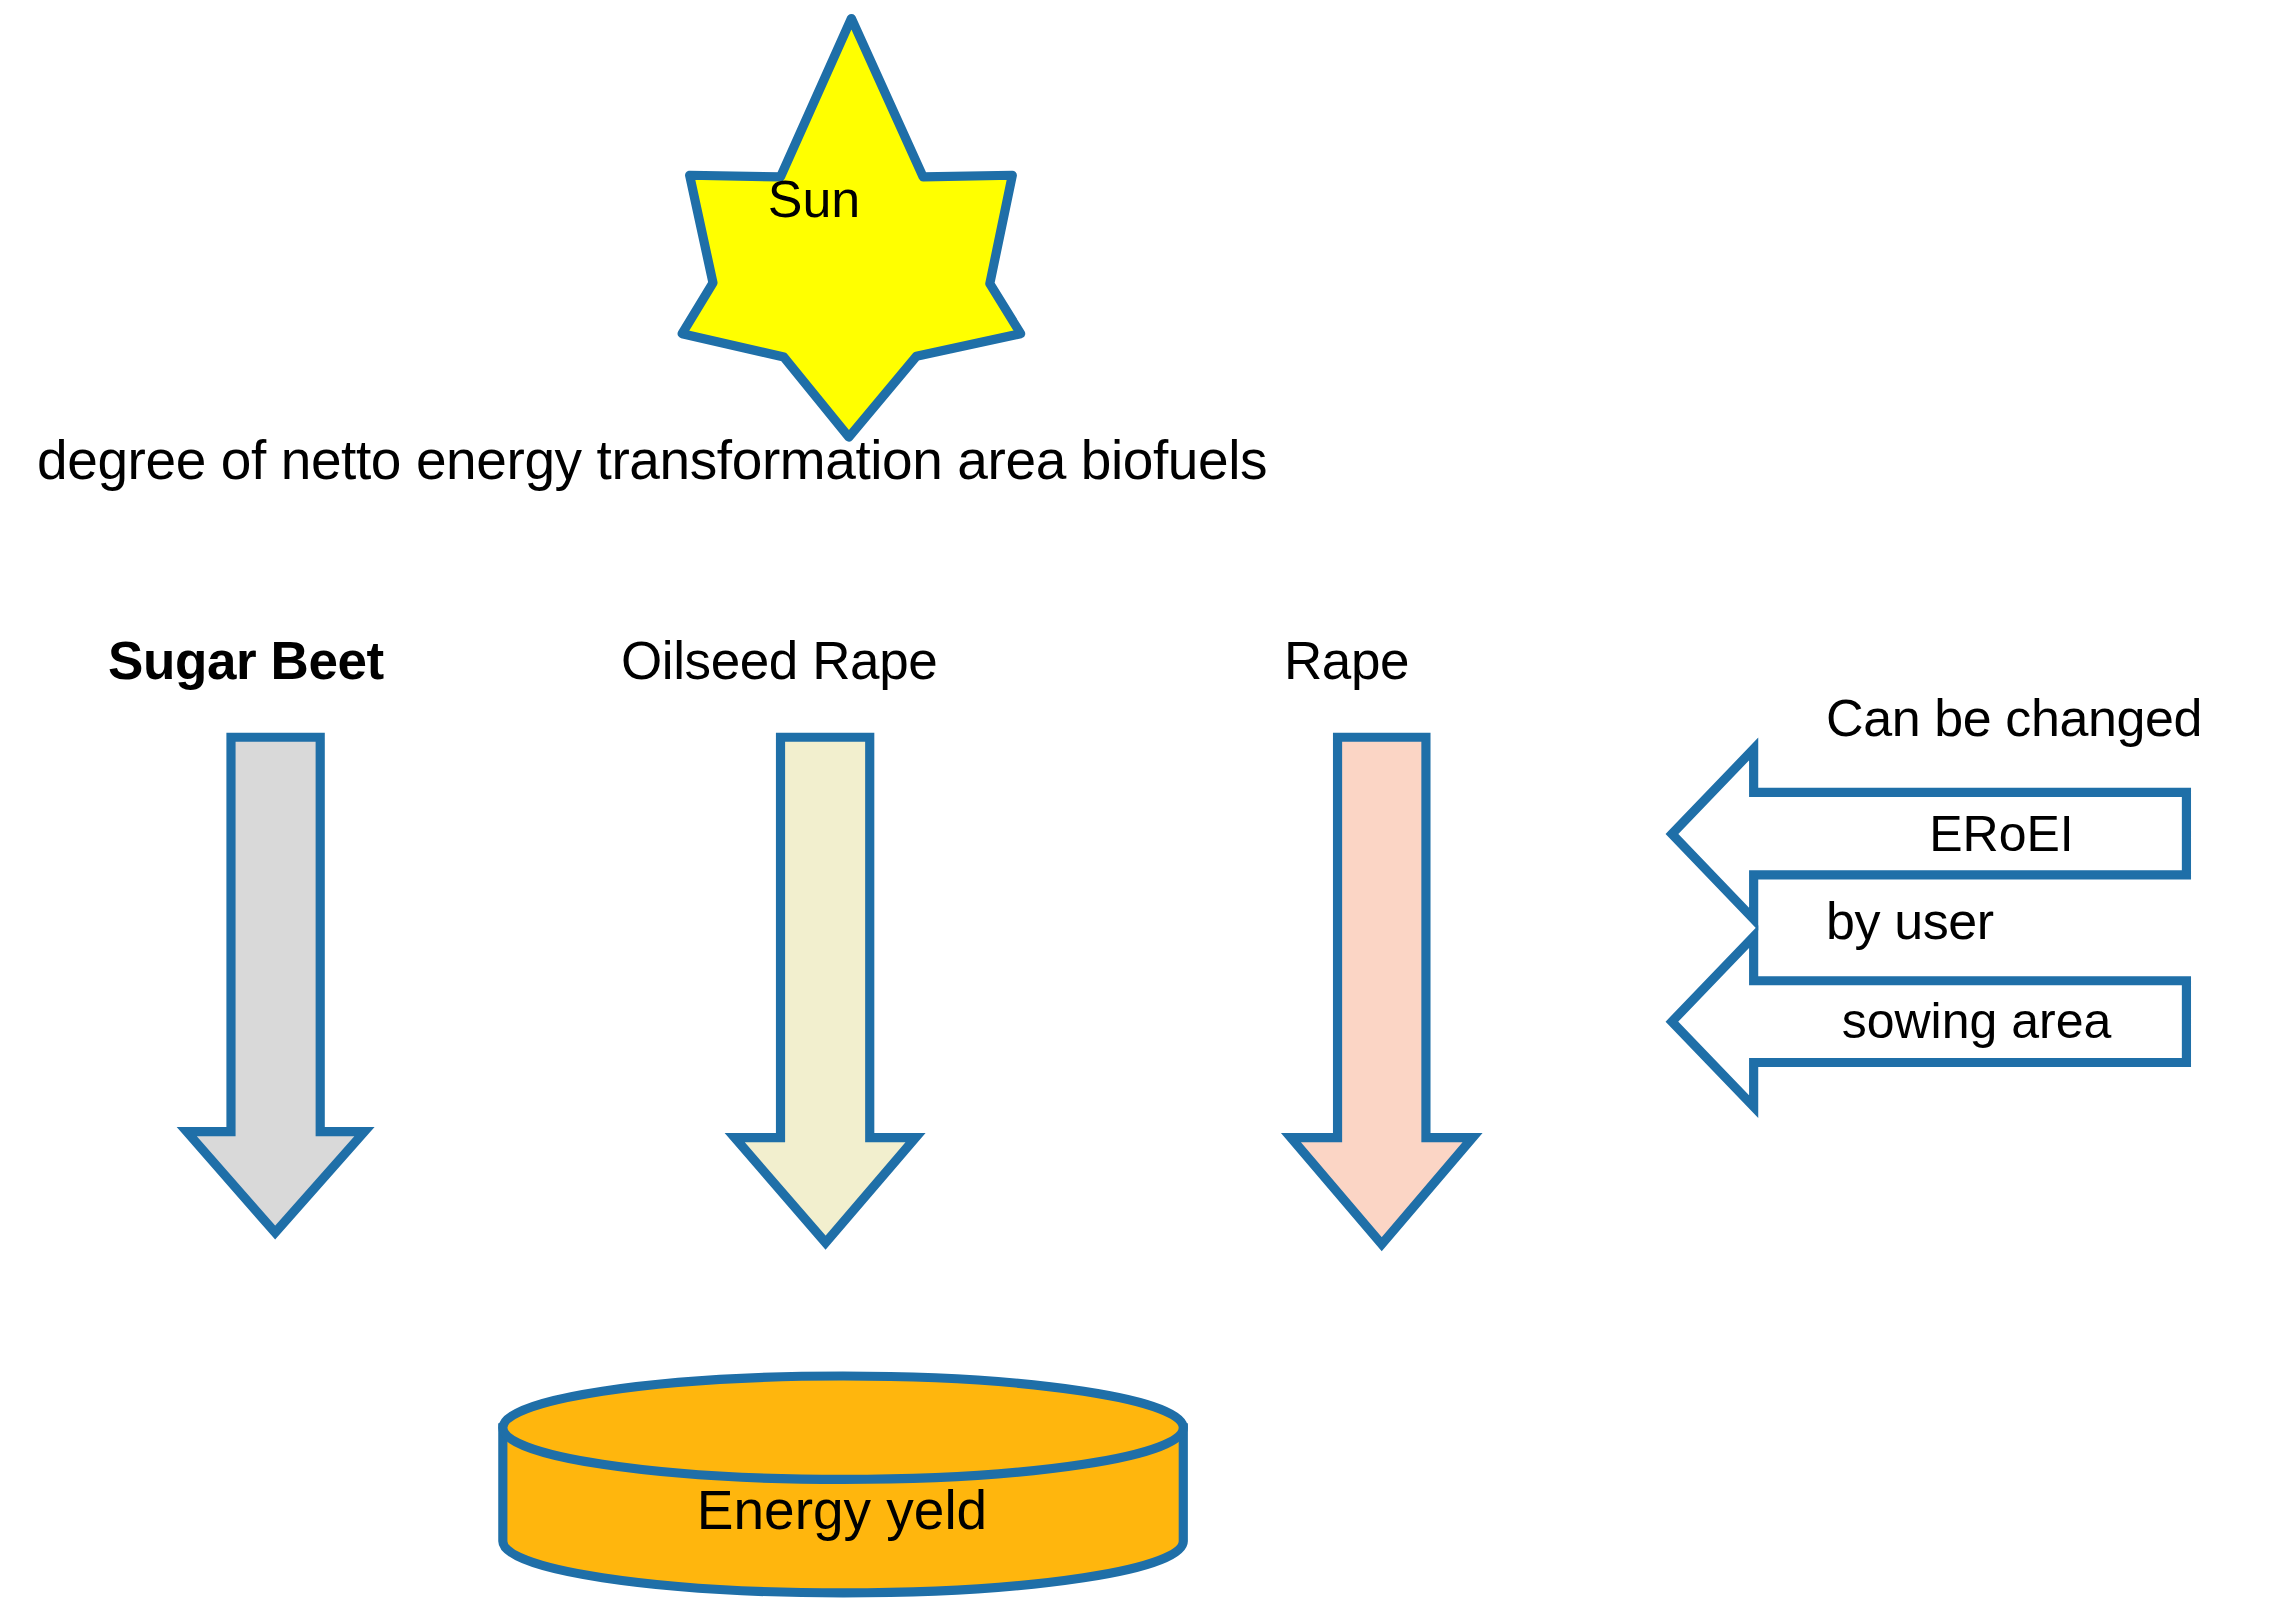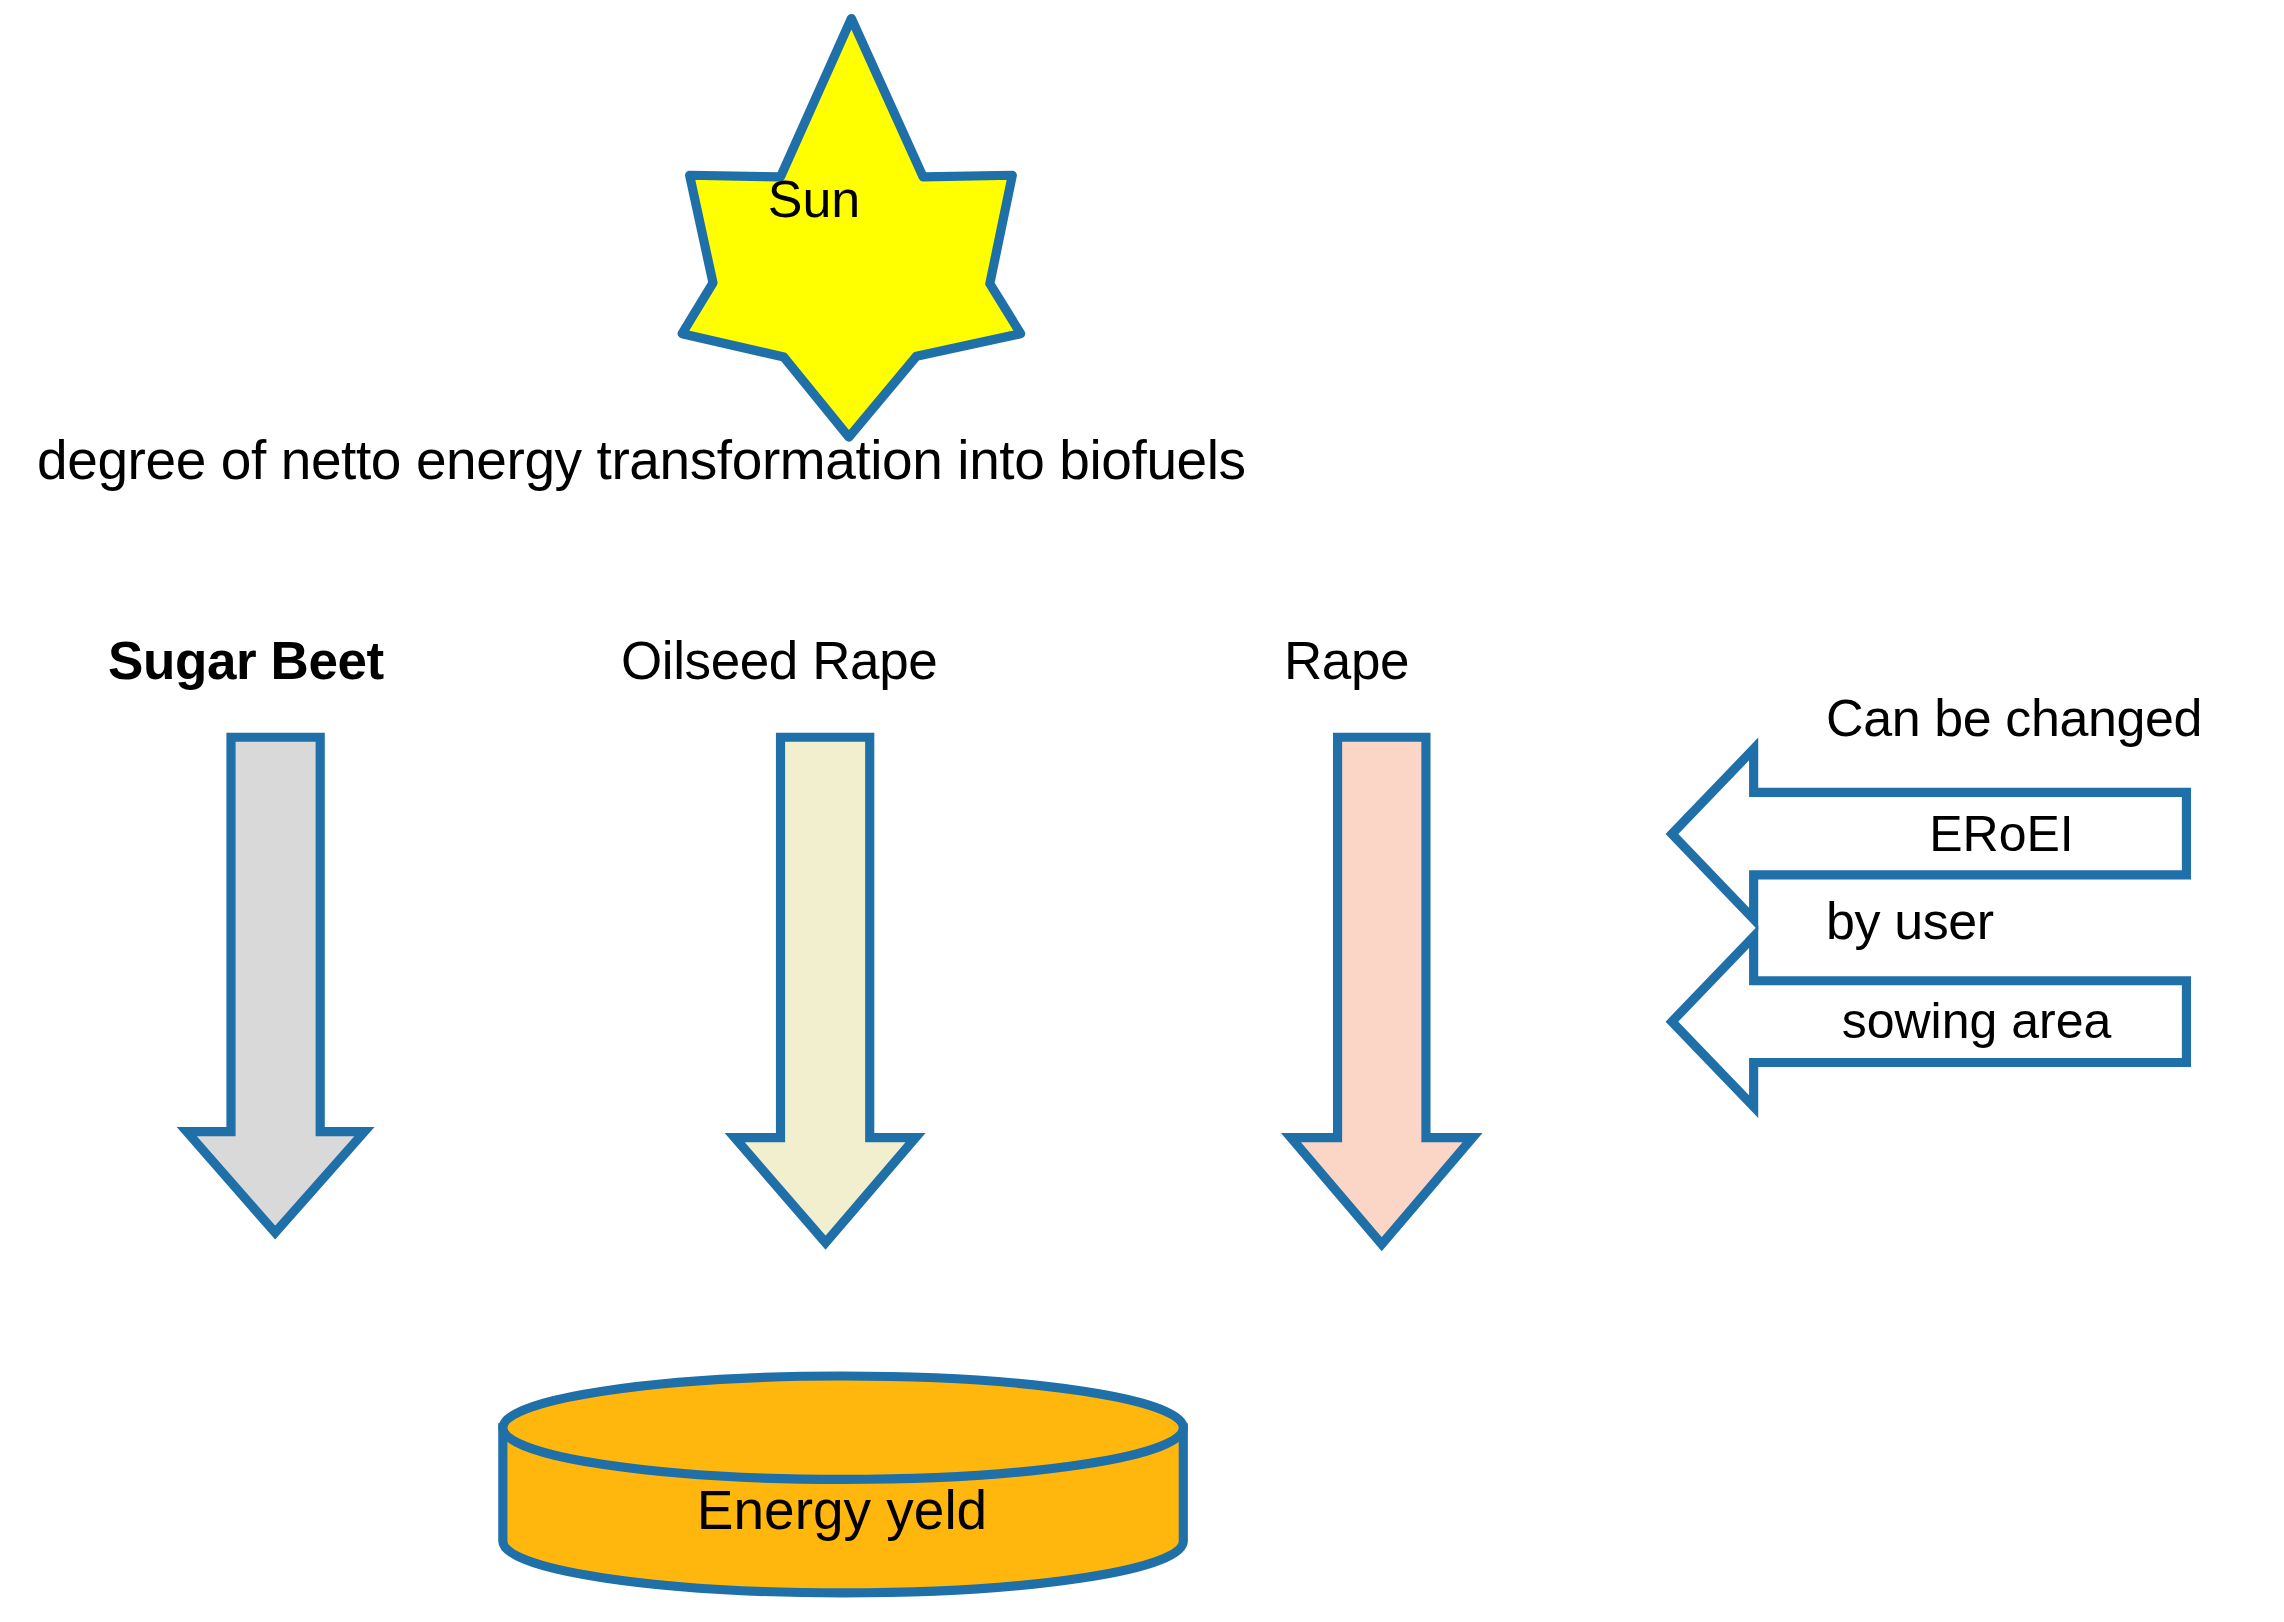--- a/index.html
+++ b/index.html
@@ -105,21 +105,21 @@
 
     <polygon points="2005,1225 2103,1123 2103,1176 2622,1176 2622,1274 2103,1274 2103,1327" fill="#FFFFFF" stroke="#1F6FA8" stroke-width="11" stroke-linejoin="miter"></polygon>
 
     <g>
       <path d="M 603,1712 L 603,1848 A 408,62 0 0 0 1419,1848 L 1419,1712 Z" fill="#FFB60D" stroke="#1F6FA8" stroke-width="11"></path>
       <ellipse cx="1011" cy="1712" rx="408" ry="62" fill="#FFB60D" stroke="#1F6FA8" stroke-width="11"></ellipse>
     </g>
 
   </svg>
 
-  <div class="txt headline">degree of netto energy transformation into biofuels</div>
+  <div class="txt headline">degree of netto energy transformation area biofuels</div>
 
   <div class="txt crop-label sugar">Sugar Beet</div>
 
   <div class="txt crop-label oilseed">Oilseed Rape</div>
 
   <div class="txt crop-label wheat">Rape</div>
 
   <div class="txt note-text">
     <div>Can be changed</div>
     <div>by user</div>

